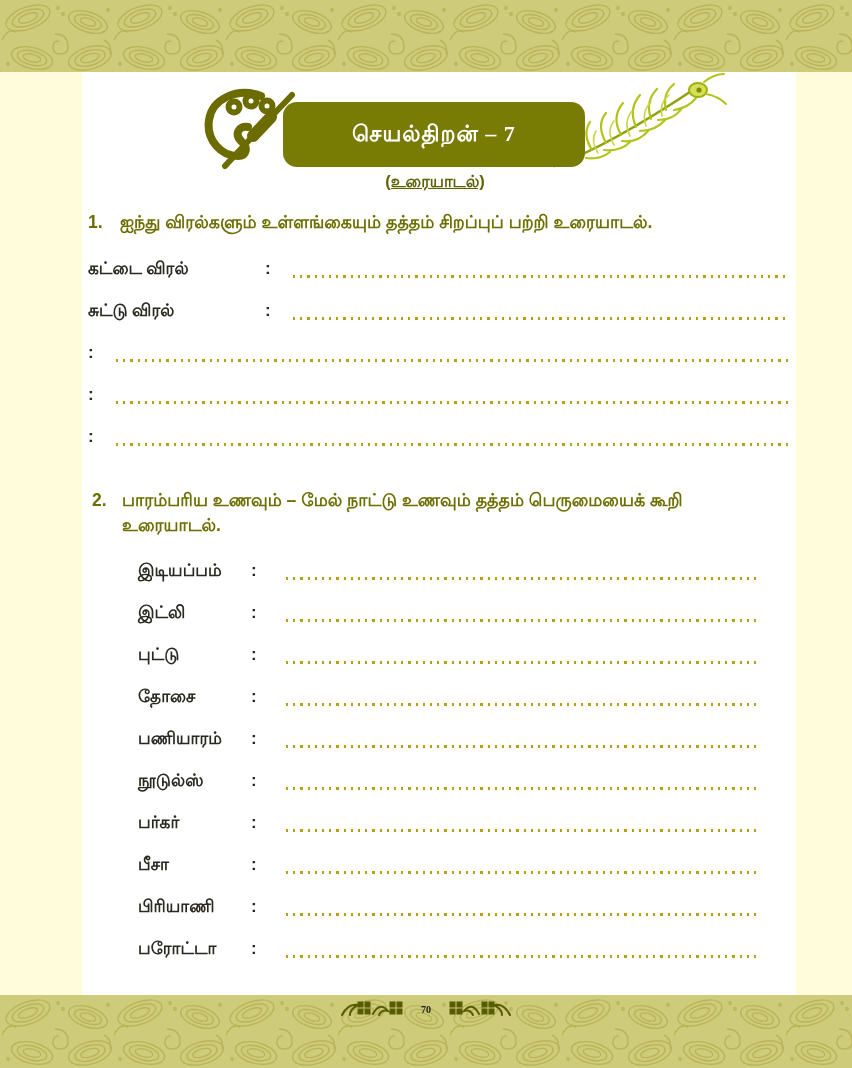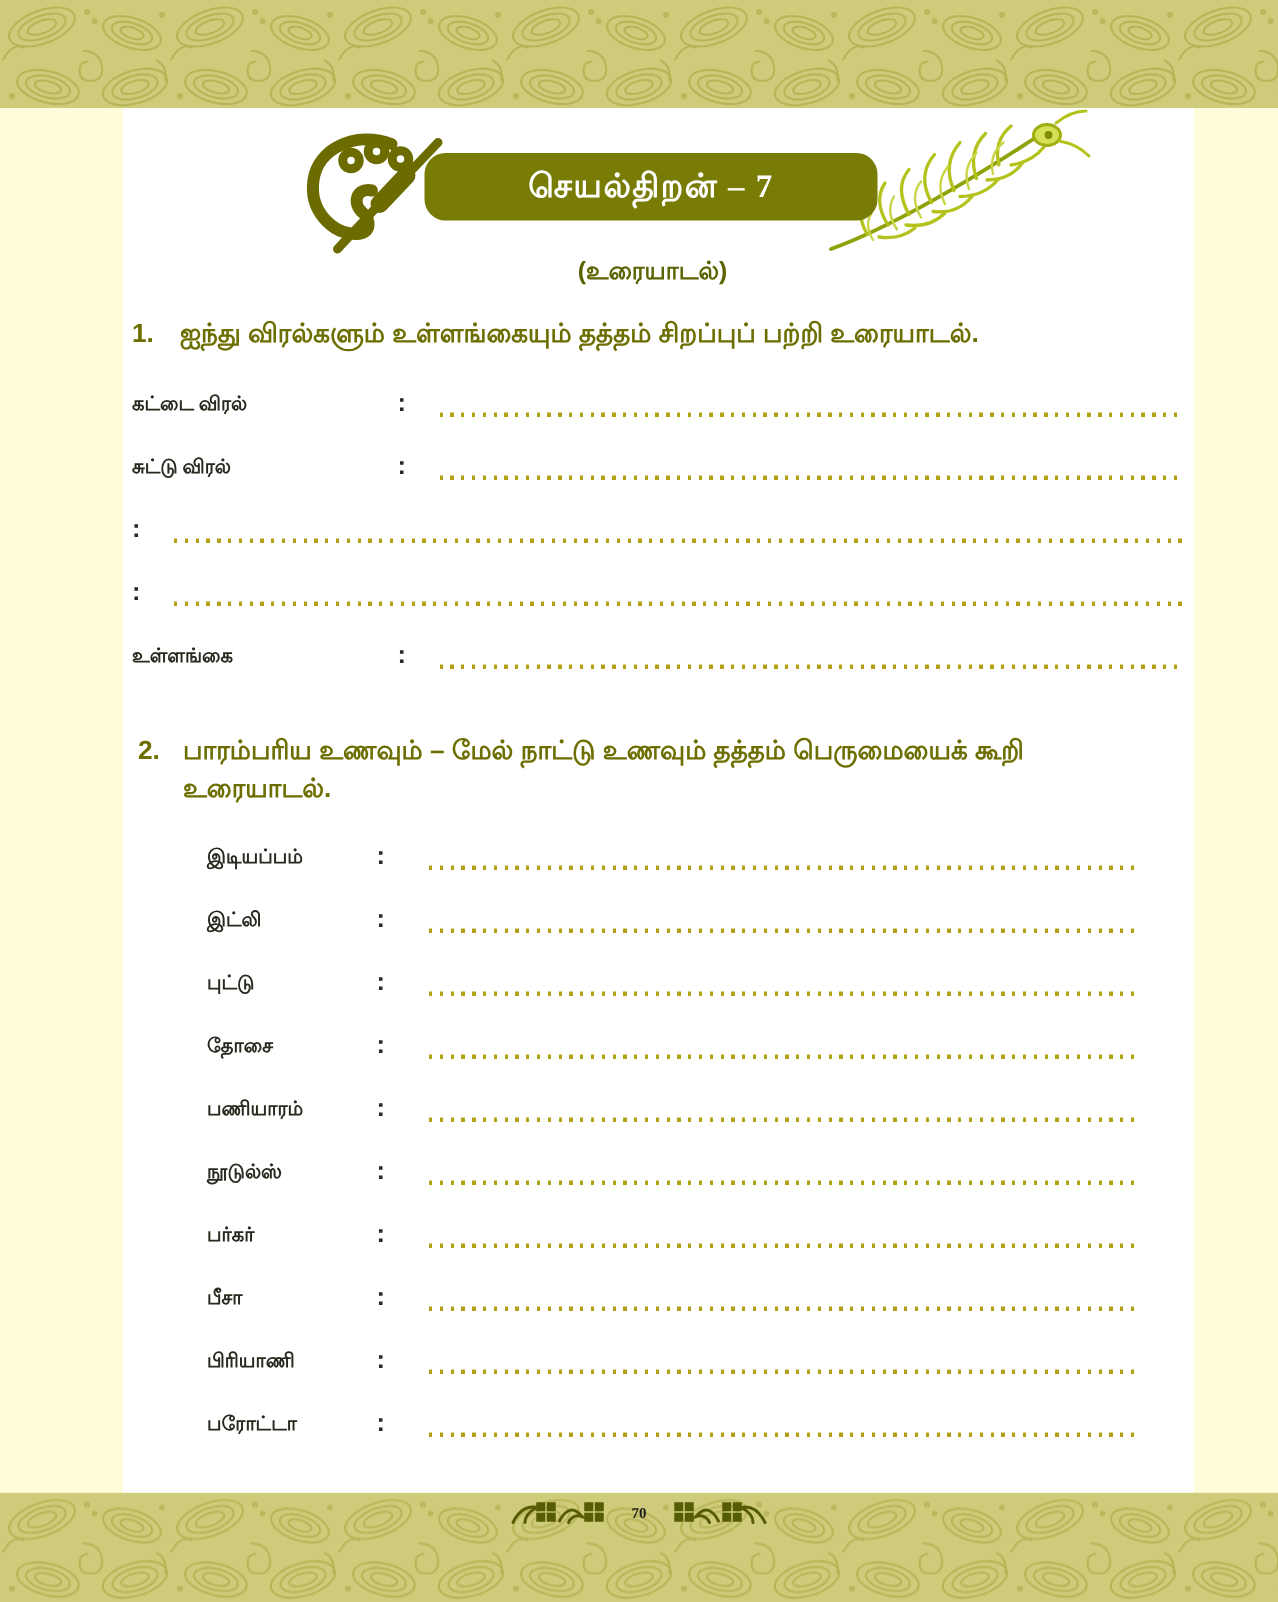--- a/index.html
+++ b/index.html
@@ -12,52 +12,52 @@
     position:absolute;left:82px;top:72px;width:714px;height:923px;
     background:#ffffff;
   }
   .band{position:absolute;left:0;width:852px;display:block;}
   .band-top{top:0;height:72px;}
   .band-bottom{top:995px;height:73px;}
 
   
   .palette-icon{position:absolute;left:197px;top:84px;z-index:6;}
   .banner{
-    position:absolute;left:283px;top:102px;width:302px;height:45px;
+    position:absolute;left:283px;top:102px;width:302px;height:65px;
     background:#797c04;border-radius:14px;z-index:4;
     display:flex;align-items:center;justify-content:center;
   }
   .banner-title{
     color:#ffffff;font-size:22px;font-weight:bold;letter-spacing:1px;
     font-family:"Liberation Serif","DejaVu Serif",serif;
   }
   .feather-icon{position:absolute;left:548px;top:68px;z-index:3;}
   .subtitle{
     position:absolute;left:240px;top:172px;width:390px;text-align:center;
-    color:#5c6302;font-weight:bold;font-size:16.5px;z-index:5;
+    color:#5c6302;font-weight:bold;font-size:16.5px;z-index:5;text-decoration:underline;
   }
 
   
   .qhead{
     position:absolute;display:flex;color:#6d6e00;font-weight:bold;
     font-size:17.5px;line-height:1.45;z-index:5;
   }
   .qhead-1{left:88px;top:210px;width:700px;}
   .qhead-2{left:92px;top:488px;width:616px;}
   .qnum{flex:0 0 32px;}
   .qhead-2 .qnum{flex:0 0 30px;}
   .qtext{flex:1;}
 
   
   .rows{position:absolute;z-index:5;}
   .rows-1{left:88px;top:248px;width:700px;}
   .rows-2{left:138px;top:550px;width:623px;}
   .row{display:flex;align-items:center;height:42px;}
   .lbl{
-    color:#29291f;font-weight:bold;font-size:13px;white-space:nowrap;
+    color:#29291f;font-weight:bold;font-size:17px;white-space:nowrap;
     font-family:"Liberation Serif","DejaVu Serif",serif;
   }
   .rows-1 .lbl{flex:0 0 177px;}
   .rows-2 .lbl{flex:0 0 113px;}
   .sep{color:#29291f;font-weight:bold;font-size:17px;}
   .rows-1 .sep{flex:0 0 28px;}
   .rows-2 .sep{flex:0 0 35px;}
   .dots{
     flex:1;height:3px;position:relative;top:7px;
     background-image:repeating-linear-gradient(90deg,
@@ -224,21 +224,20 @@
   </div>
   <div class="row">
     <span class="sep">:</span>
     <span class="dots"></span>
   </div>
   <div class="row">
     <span class="sep">:</span>
     <span class="dots"></span>
   </div>
   <div class="row">
-    <span class="lbl">உள்ளங்கை</span>
     <span class="sep">:</span>
     <span class="dots"></span>
   </div>
 </div>
 
 <div class="qhead qhead-2">
   <span class="qnum">2.</span>
   <span class="qtext">பாரம்பரிய உணவும் – மேல் நாட்டு உணவும் தத்தம் பெருமையைக் கூறி உரையாடல்.</span>
 </div>
 

